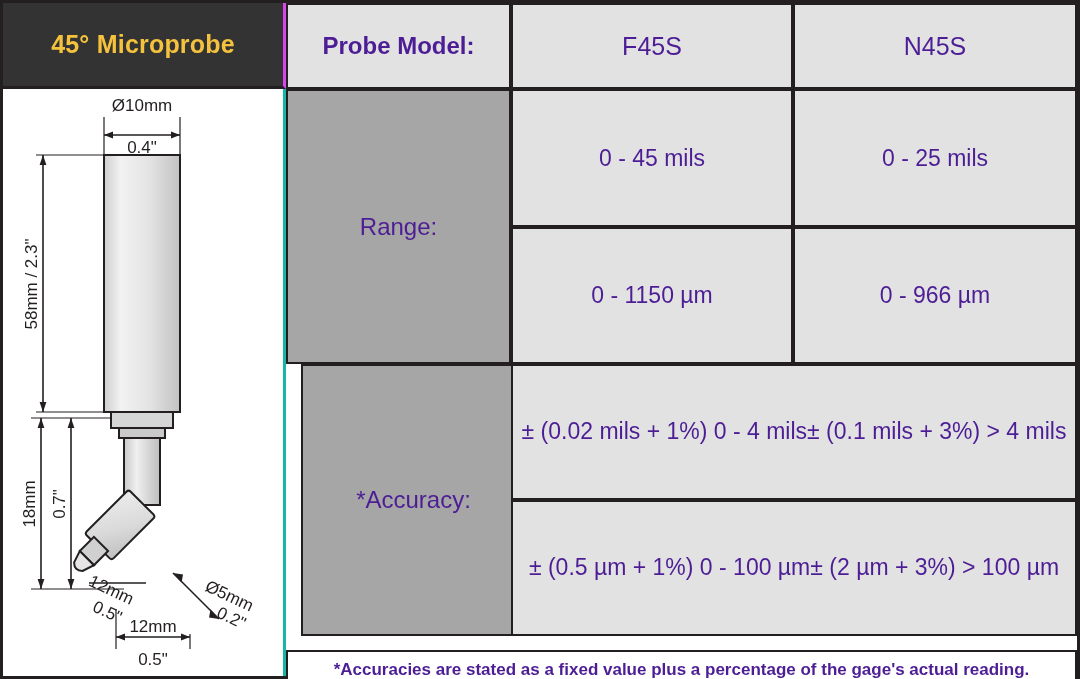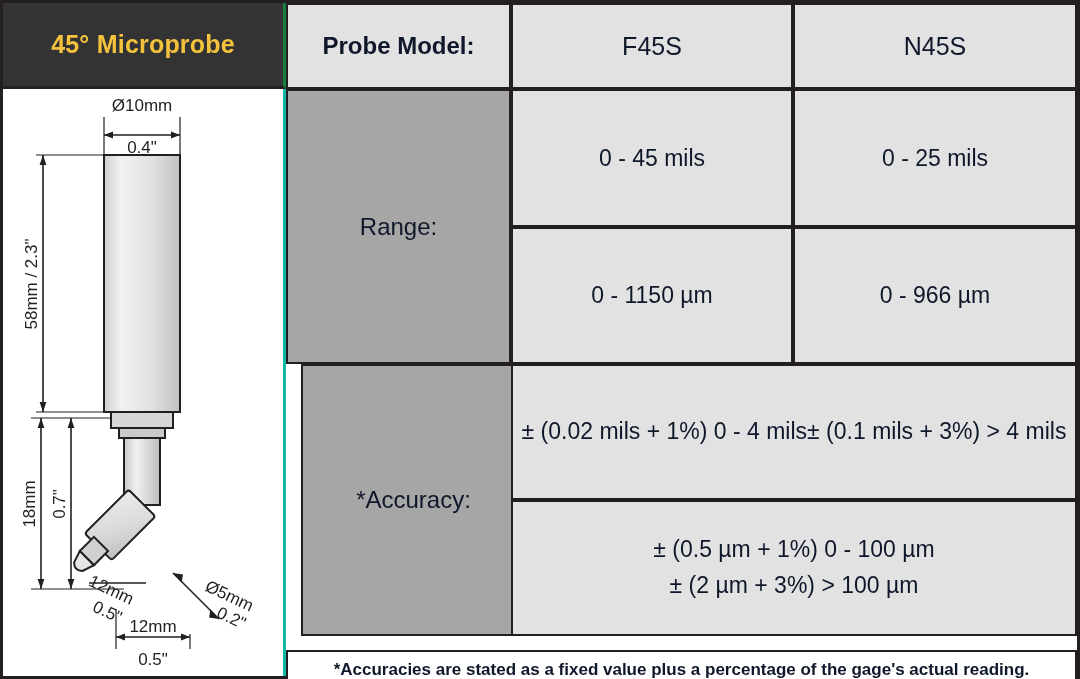--- a/index.html
+++ b/index.html
@@ -34,21 +34,21 @@
     width: 283px;
     height: 673px;
     box-sizing: border-box;
   }
   .title-box {
     position: absolute;
     left: 0; top: 0;
     width: 283px;
     height: 86px;
     background: #333333;
-    border-right: 3px solid #15803d;
+    border-right: 3px solid #d946ef;
     border-bottom: 3px solid #231f20;
     box-sizing: border-box;
     display: flex;
     align-items: center;
     justify-content: center;
   }
   .title-text {
     color: #f4c23c;
     font-size: 25px;
     font-weight: bold;
@@ -76,21 +76,21 @@
   }
   .cell {
     position: absolute;
     box-sizing: border-box;
     border: 2px solid #231f20;
     display: flex;
     align-items: center;
     justify-content: center;
     text-align: center;
     font-size: 23px;
-    color: #0f172a;
+    color: #4c1d95;
   }
   .hdr {
     background: #e2e2e2;
     font-weight: normal;
     font-size: 25px;
   }
   .hdr-label {
     background: #e2e2e2;
     font-weight: bold;
     font-size: 24px;
@@ -230,20 +230,20 @@
     <div class="cell val" style="left:225px; top:86px;  width:282px; height:138px;">0 - 45 mils</div>
     <div class="cell val" style="left:507px; top:86px;  width:284px; height:138px;">0 - 25 mils</div>
     <div class="cell val" style="left:225px; top:224px; width:282px; height:137px;">0 - 1150 µm</div>
     <div class="cell val" style="left:507px; top:224px; width:284px; height:137px;">0 - 966 µm</div>
 
     <div class="cell rowlabel" style="left:15px;   top:361px; width:225px; height:272px;">*Accuracy:</div>
     <div class="cell val" style="left:225px; top:361px; width:566px; height:136px; ">
       <span class="line">± (0.02 mils + 1%)  0 - 4 mils</span>
       <span class="line">± (0.1 mils + 3%)  &gt; 4 mils</span>
     </div>
-    <div class="cell val" style="left:225px; top:497px; width:566px; height:136px; flex-direction:column;">
+    <div class="cell val" style="left:225px; top:497px; width:566px; height:136px; flex-direction:row;">
       <span class="line">± (0.5 µm + 1%)  0 - 100 µm</span>
       <span class="line">± (2 µm + 3%)  &gt; 100 µm</span>
     </div>
 
     <div class="cell footnote" style="left:0px; top:647px; width:791px; height:40px;">*Accuracies are stated as a fixed value plus a percentage of the gage's actual reading.</div>
   </div>
 </div>
 
 </body></html>

